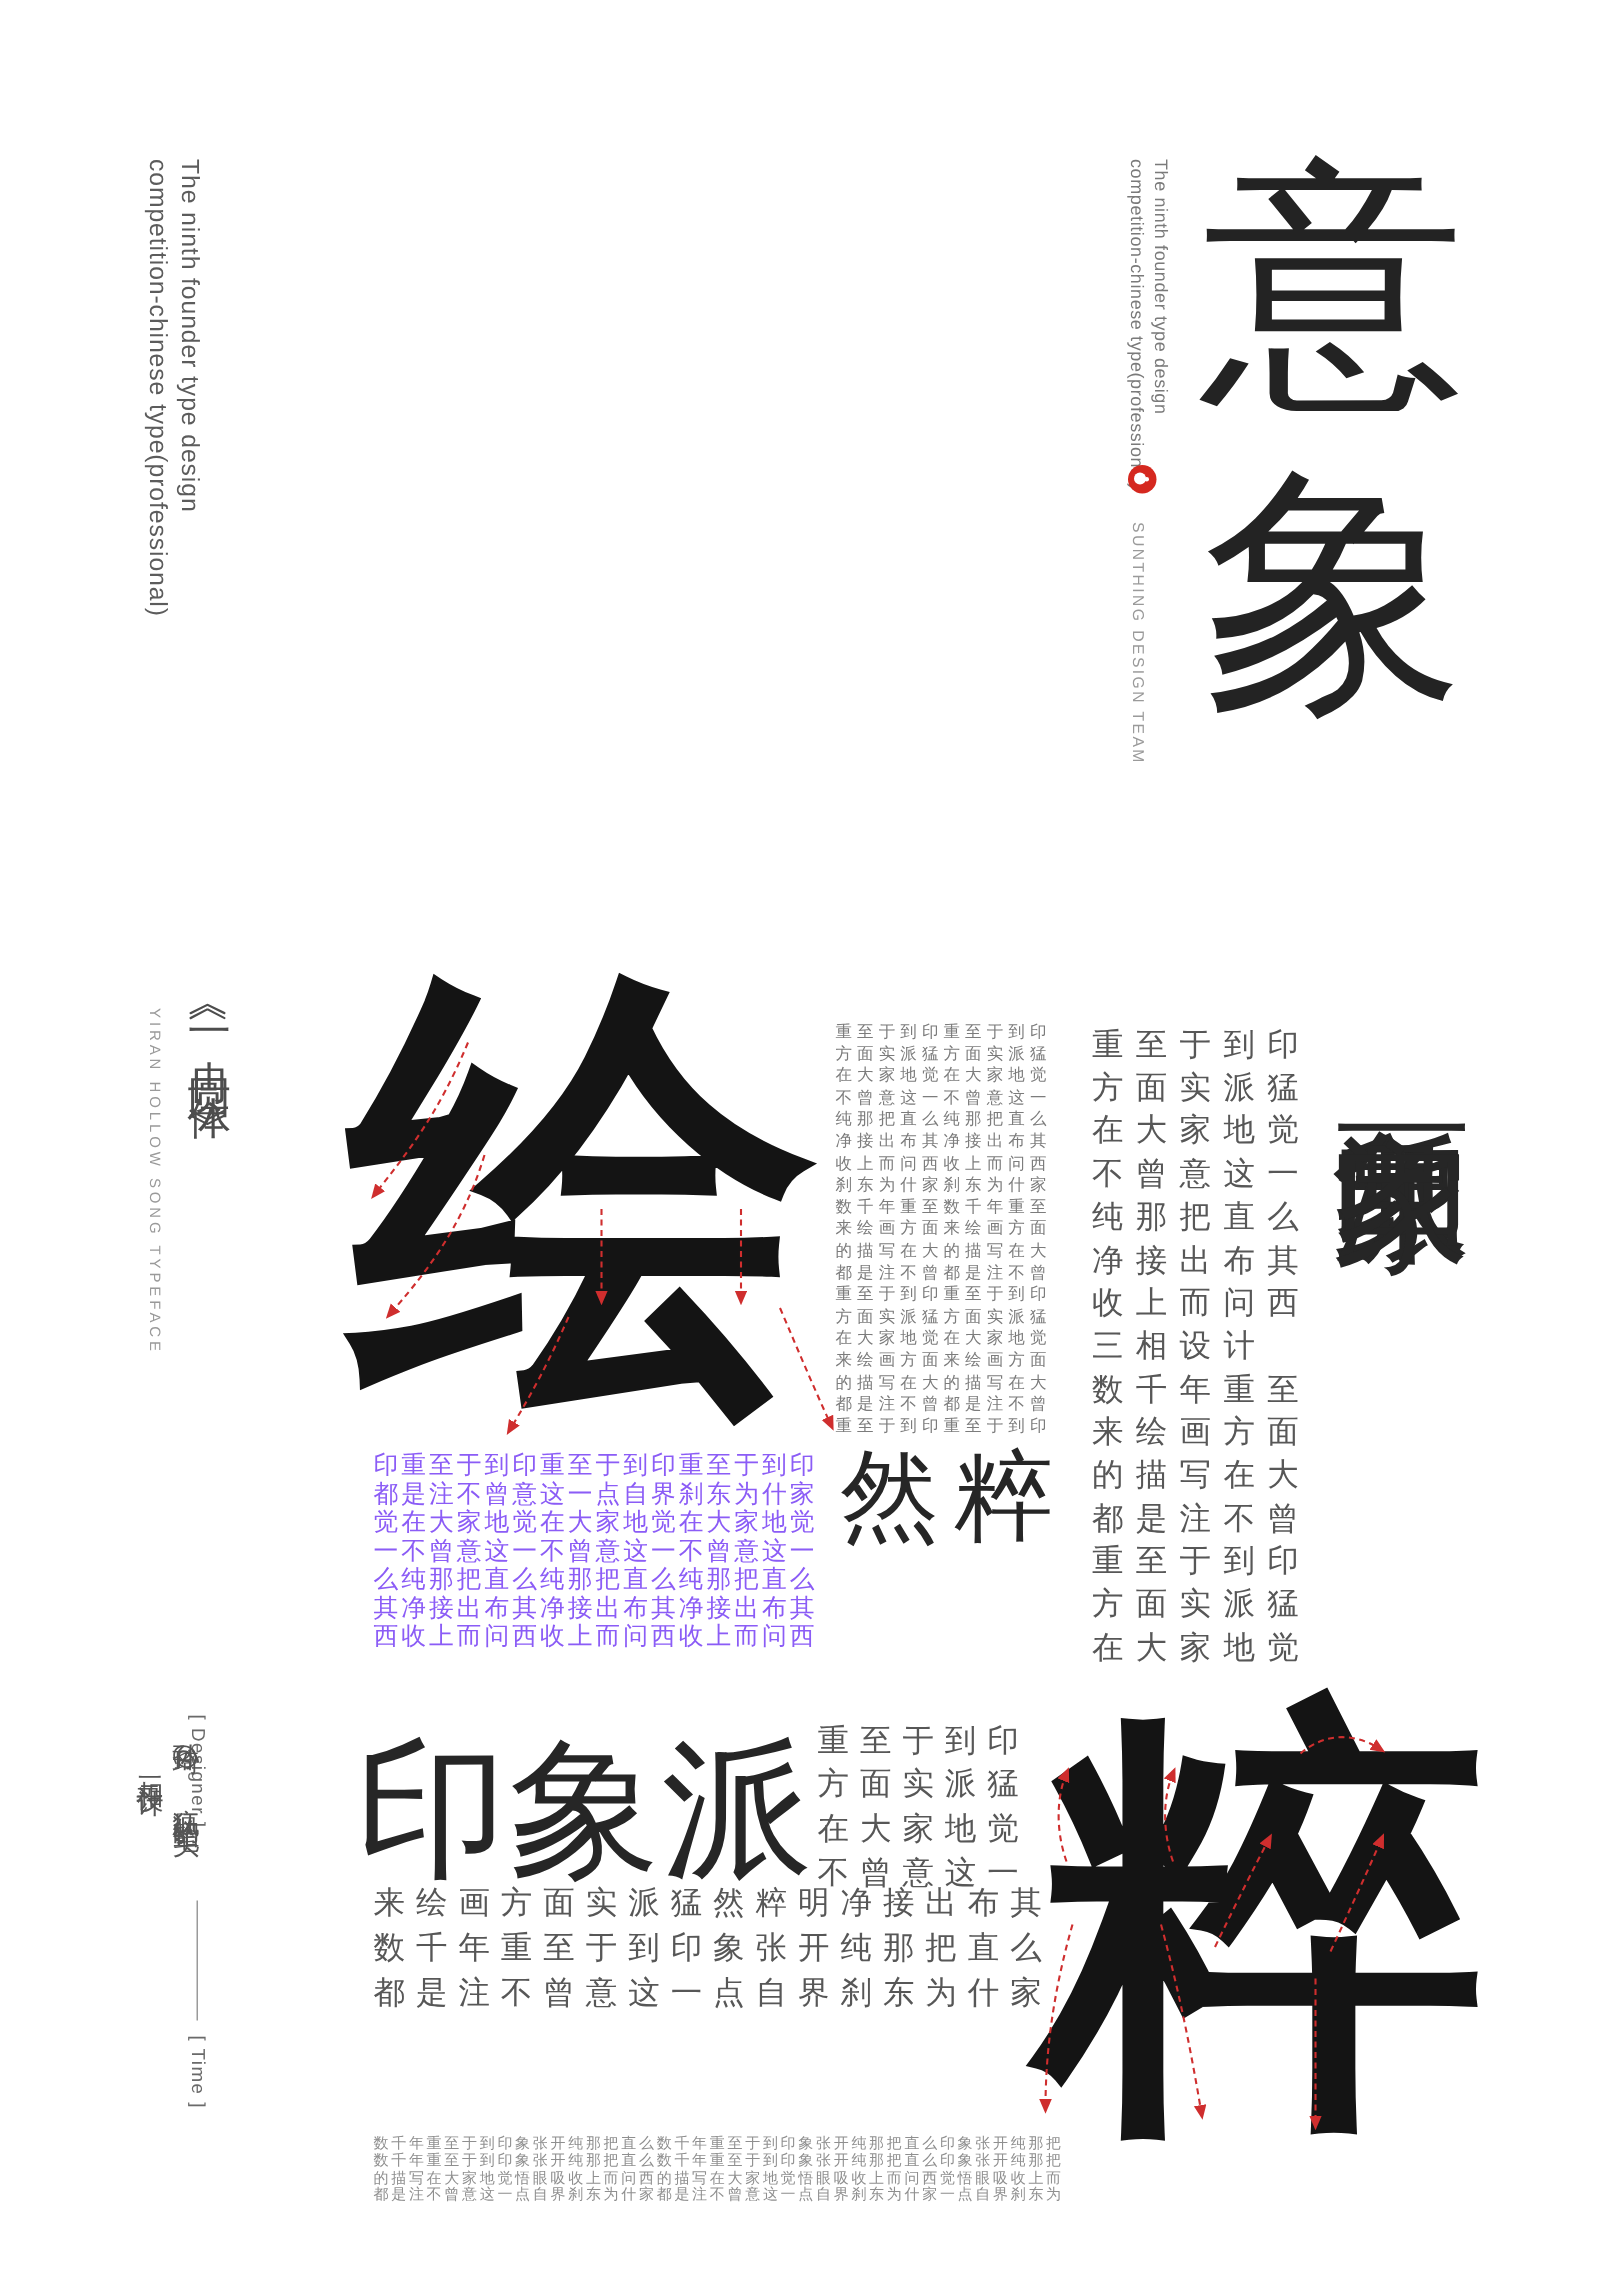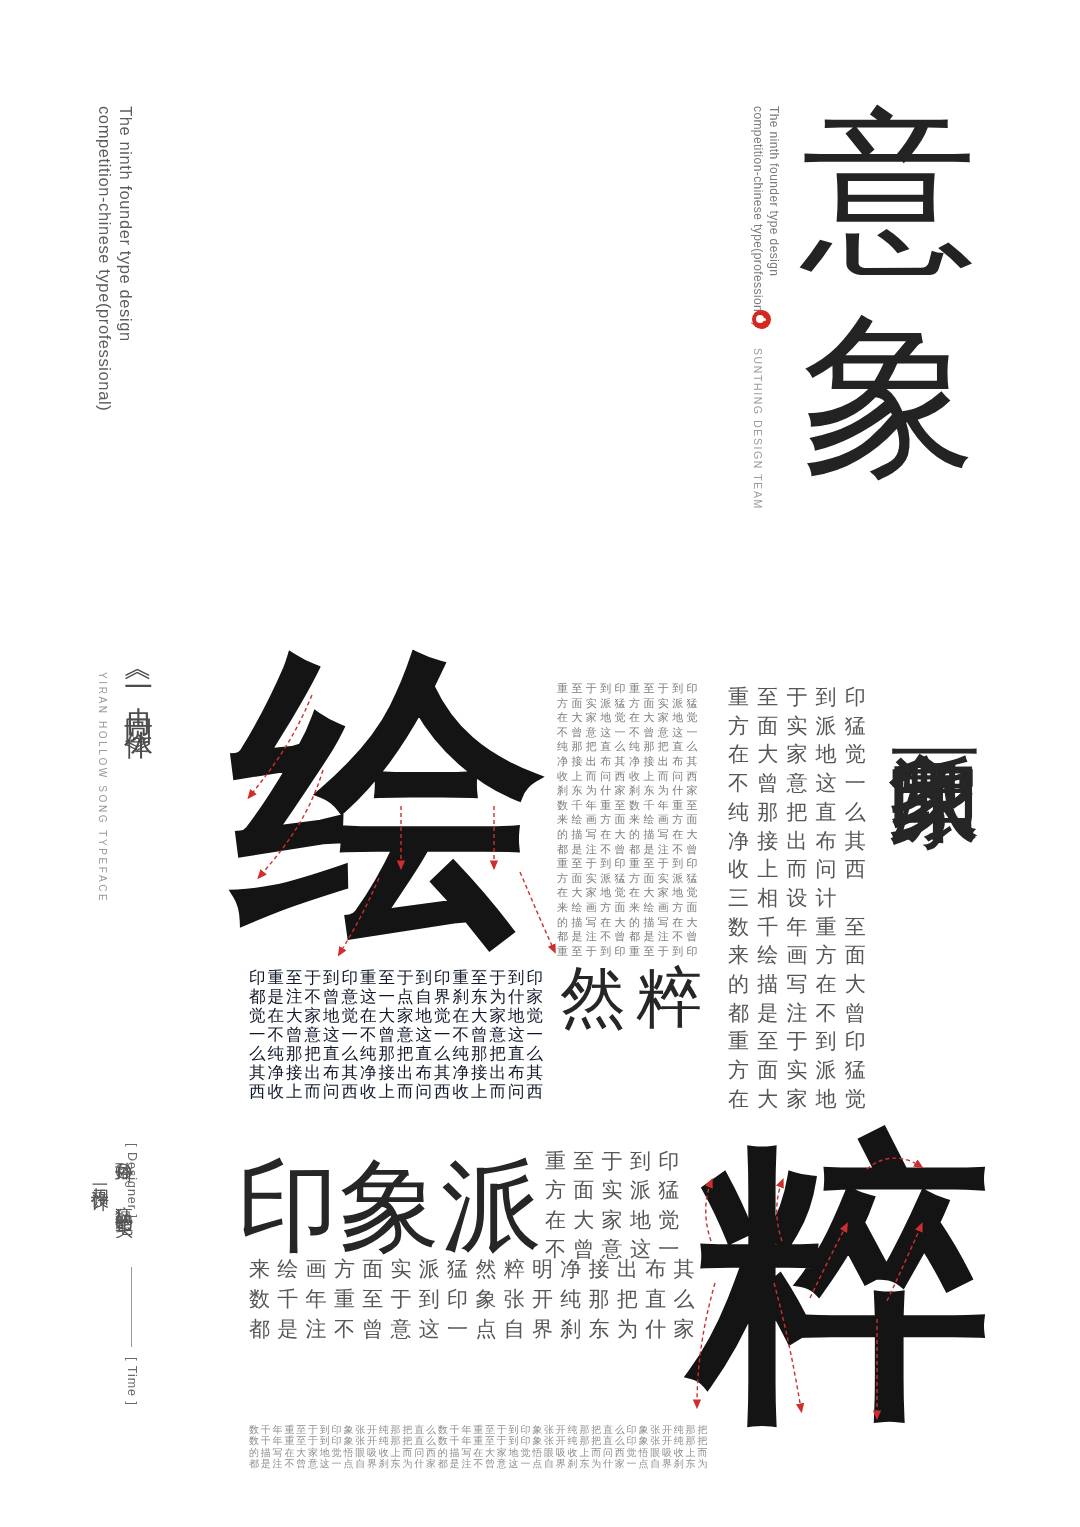--- a/index.html
+++ b/index.html
@@ -33,21 +33,21 @@
   
   .hero-mid { position:absolute; left:233px; top:644px; font-size:312px; line-height:1.0; font-weight:900; color:#141414; }
   .hero-bottom { position:absolute; left:690px; top:1128px; font-size:300px; line-height:1.0; font-weight:900; color:#141414; }
   svg.arrows { position:absolute; pointer-events:none; }
 
   
   .rows { position:absolute; white-space:nowrap; }
   .rows div { white-space:nowrap; }
   .block-a { left:557px; top:681px; font-size:11px; letter-spacing:3.4px; line-height:14.6px; color:#7c7c7c; }
   .mid-right { left:728px; top:683px; font-size:21px; letter-spacing:8.2px; line-height:28.7px; color:#575757; font-weight:300; }
-  .block-b { left:249px; top:968px; font-size:16.5px; letter-spacing:2px; line-height:19px; color:#0f172a; }
+  .block-b { left:249px; top:968px; font-size:16.5px; letter-spacing:2px; line-height:19px; color:#8b5cf6; }
   .bottom-right { left:545px; top:1146px; font-size:21px; letter-spacing:7.3px; line-height:29.4px; color:#575757; font-weight:300; }
   .bottom-full { left:249px; top:1254px; font-size:21px; letter-spacing:7.3px; line-height:29.8px; color:#575757; font-weight:300; }
   .fine-print { left:249px; top:1424px; font-size:10px; letter-spacing:1.8px; line-height:11.3px; color:#8f8f8f; }
 
   
   .cred-en { position:absolute; left:125px; color:#6a6a6a; font-size:12.5px; letter-spacing:1px; }
   .cred-line { position:absolute; left:131px; top:1267px; width:1px; height:80px; background:#9a9a9a; }
   .cred-cn { position:absolute; left:88px; top:1148px; color:#555555; font-size:18px; letter-spacing:3px; }
   .cred-cn .studio { margin-top:22px; display:block; }
 </style>

